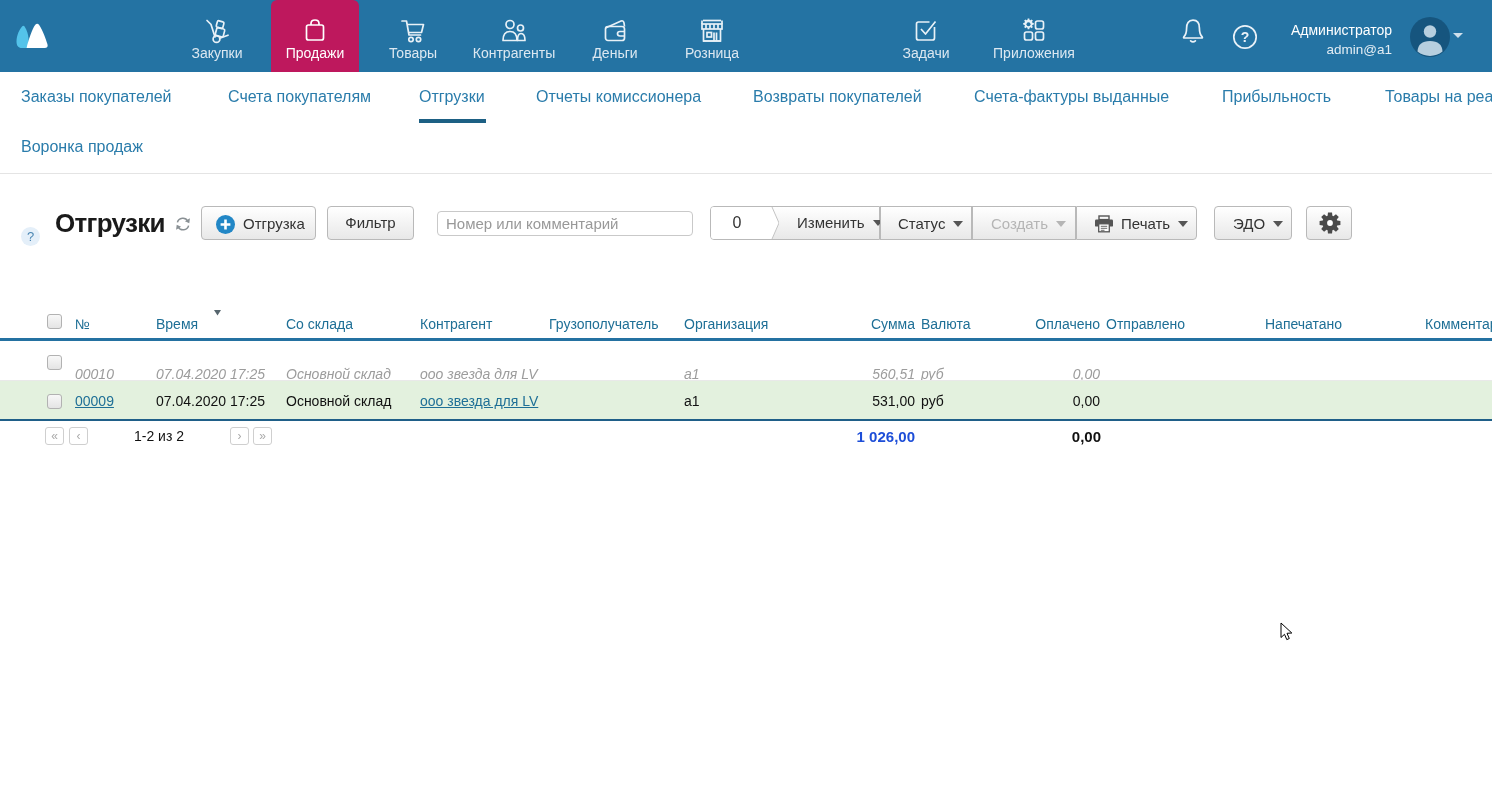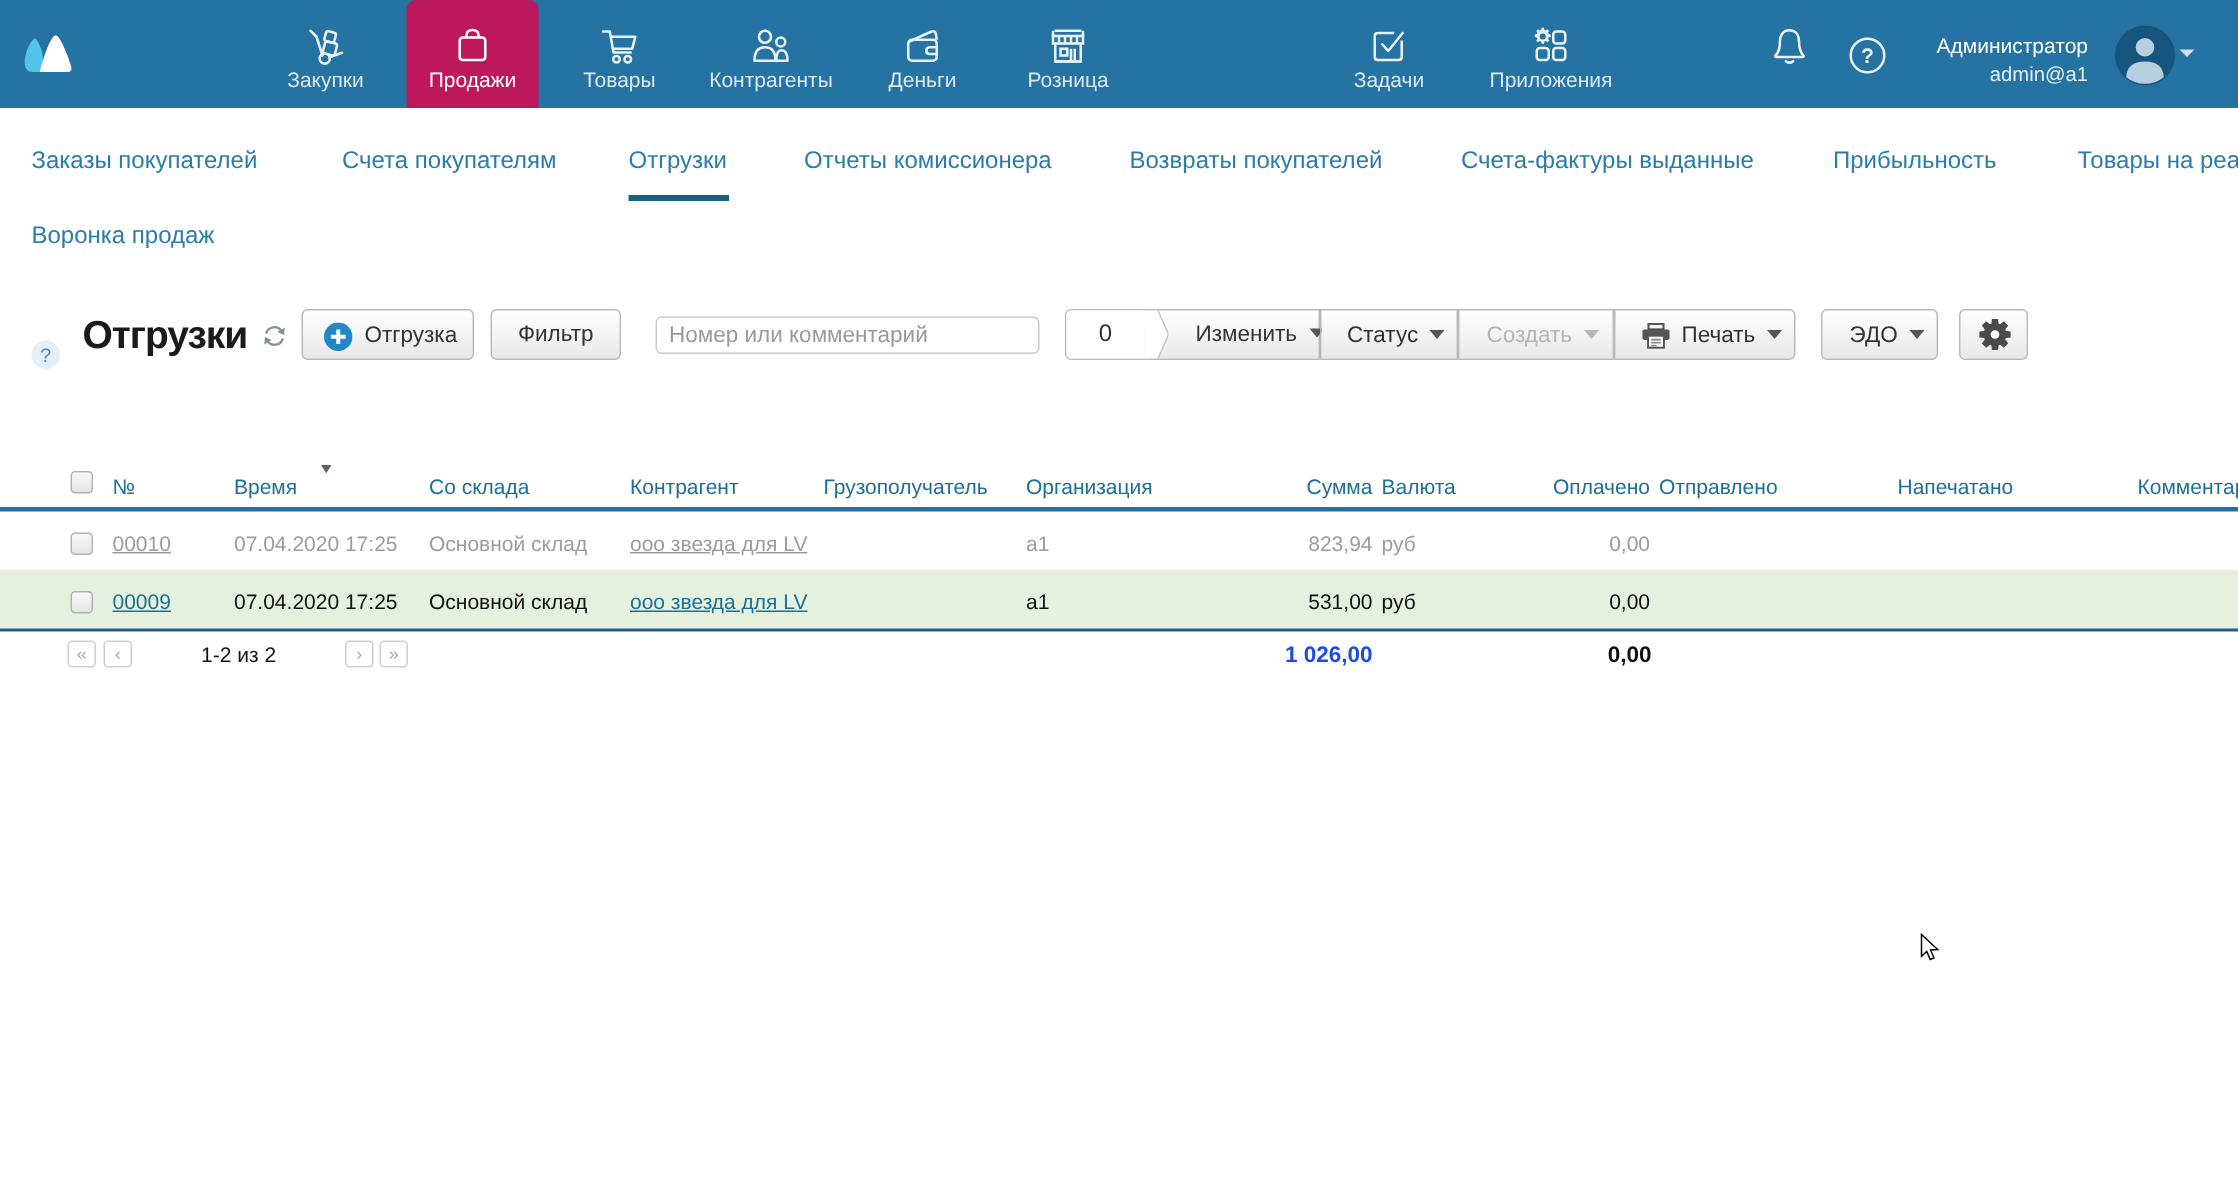--- a/index.html
+++ b/index.html
@@ -6,32 +6,32 @@
 html,body { width:1492px; height:795px; }
 body { font-family:"Liberation Sans", sans-serif; overflow:hidden; background:#fff; position:relative; }
 #page { position:absolute; left:0; top:0; width:1492px; height:795px; }
 
 #topbar { position:absolute; left:0; top:0; width:1492px; height:72px; background:#2473a3; }
 .navitem { position:absolute; top:0; height:72px; color:#dce8f1; }
 .navitem svg { position:absolute; top:17px; left:50%; transform:translateX(-50%); }
 .navitem .lb { position:absolute; top:45px; left:50%; transform:translateX(-50%); white-space:nowrap; font-size:14px; }
 .navitem.active { background:#be185d; border-radius:6px 6px 0 0; color:#fff; }
 
-#tabs { position:absolute; left:0; top:83px; width:1492px; height:102px; background:#fff; border-bottom:1px solid #e4e4e4; }
+#tabs { position:absolute; left:0; top:72px; width:1492px; height:102px; background:#fff; border-bottom:1px solid #e4e4e4; }
 .tab { position:absolute; font-size:16px; color:#2a7cab; white-space:nowrap; }
 #tabu { position:absolute; left:419px; top:47px; width:67px; background:#1d6084; height:4px; }
 
 .btn { position:absolute; height:34px; top:32px; border:1px solid #b9b9b9; border-radius:4px; background:linear-gradient(#ffffff,#e8e8e8); font-size:15px; color:#333; white-space:nowrap; }
 .caret { display:inline-block; width:0; height:0; border-left:5.5px solid transparent; border-right:5.5px solid transparent; border-top:6.5px solid #555; vertical-align:middle; margin-left:8px; margin-bottom:2px; }
 .caret.dis { border-top-color:#b5b5b5; }
 
 .cell { position:absolute; white-space:nowrap; font-size:14px; }
 .th { color:#1e6f96; }
 .lnk { color:#1e6f96; text-decoration:underline; }
-.it { color:#9c9c9c; }
+.it { font-style:italic; color:#9c9c9c;margin-top:12px; }
 .chk { position:absolute; left:47px; width:15px; height:15px; border:1px solid #b2b2b2; border-radius:3px; background:linear-gradient(#f8f8f8,#e4e4e4); }
 .pgbtn { position:absolute; top:147px; width:19px; height:18px; border:1px solid #cfcfcf; border-radius:3px; color:#a9a9a9; font-size:12px; text-align:center; line-height:16px; background:#fff; }
 </style>
 </head>
 <body>
 <div id="page">
 
 <div id="topbar">
   <svg width="36" height="26" viewBox="0 0 36 26" style="position:absolute;left:14px;top:22px">
     <path d="M8.3 4.2 C5.6 6.8 2.5 13.5 2.5 19.5 C2.5 23.8 4.3 26 7.8 26 L13.5 26 C15.2 21.5 15.6 12.5 10.6 4.6 C9.9 3.5 9 3.5 8.3 4.2 Z" fill="#54c3ea"></path>
@@ -237,21 +237,21 @@
   <div class="cell th" style="left:1265px;top:36px">Напечатано</div>
   <div class="cell th" style="left:1425px;top:36px">Комментарий</div>
   <div style="position:absolute;left:0;top:58px;width:1492px;height:3px;background:#2471a1"></div>
 
   <div class="chk" style="top:75px"></div>
   <div class="cell it lnk" style="left:75px;top:74px;color:#9c9c9c">00010</div>
   <div class="cell it" style="left:156px;top:74px">07.04.2020 17:25</div>
   <div class="cell it" style="left:286px;top:74px">Основной склад</div>
   <div class="cell it lnk" style="left:420px;top:74px;color:#9c9c9c">ооо звезда для LV</div>
   <div class="cell it" style="left:684px;top:74px">а1</div>
-  <div class="cell it" style="left:835px;top:74px;width:80px;text-align:right">823,94</div>
+  <div class="cell it" style="left:835px;top:74px;width:80px;text-align:right">560,51</div>
   <div class="cell it" style="left:921px;top:74px">руб</div>
   <div class="cell it" style="left:1020px;top:74px;width:80px;text-align:right">0,00</div>
   <div style="position:absolute;left:0;top:100px;width:1492px;height:1px;background:#e9e9e9"></div>
 
   <div style="position:absolute;left:0;top:101px;width:1492px;height:38px;background:#e3f1de"></div>
   <div class="chk" style="top:114px"></div>
   <div class="cell lnk" style="left:75px;top:113px">00009</div>
   <div class="cell" style="left:156px;top:113px;color:#111">07.04.2020 17:25</div>
   <div class="cell" style="left:286px;top:113px;color:#111">Основной склад</div>
   <div class="cell lnk" style="left:420px;top:113px">ооо звезда для LV</div>

